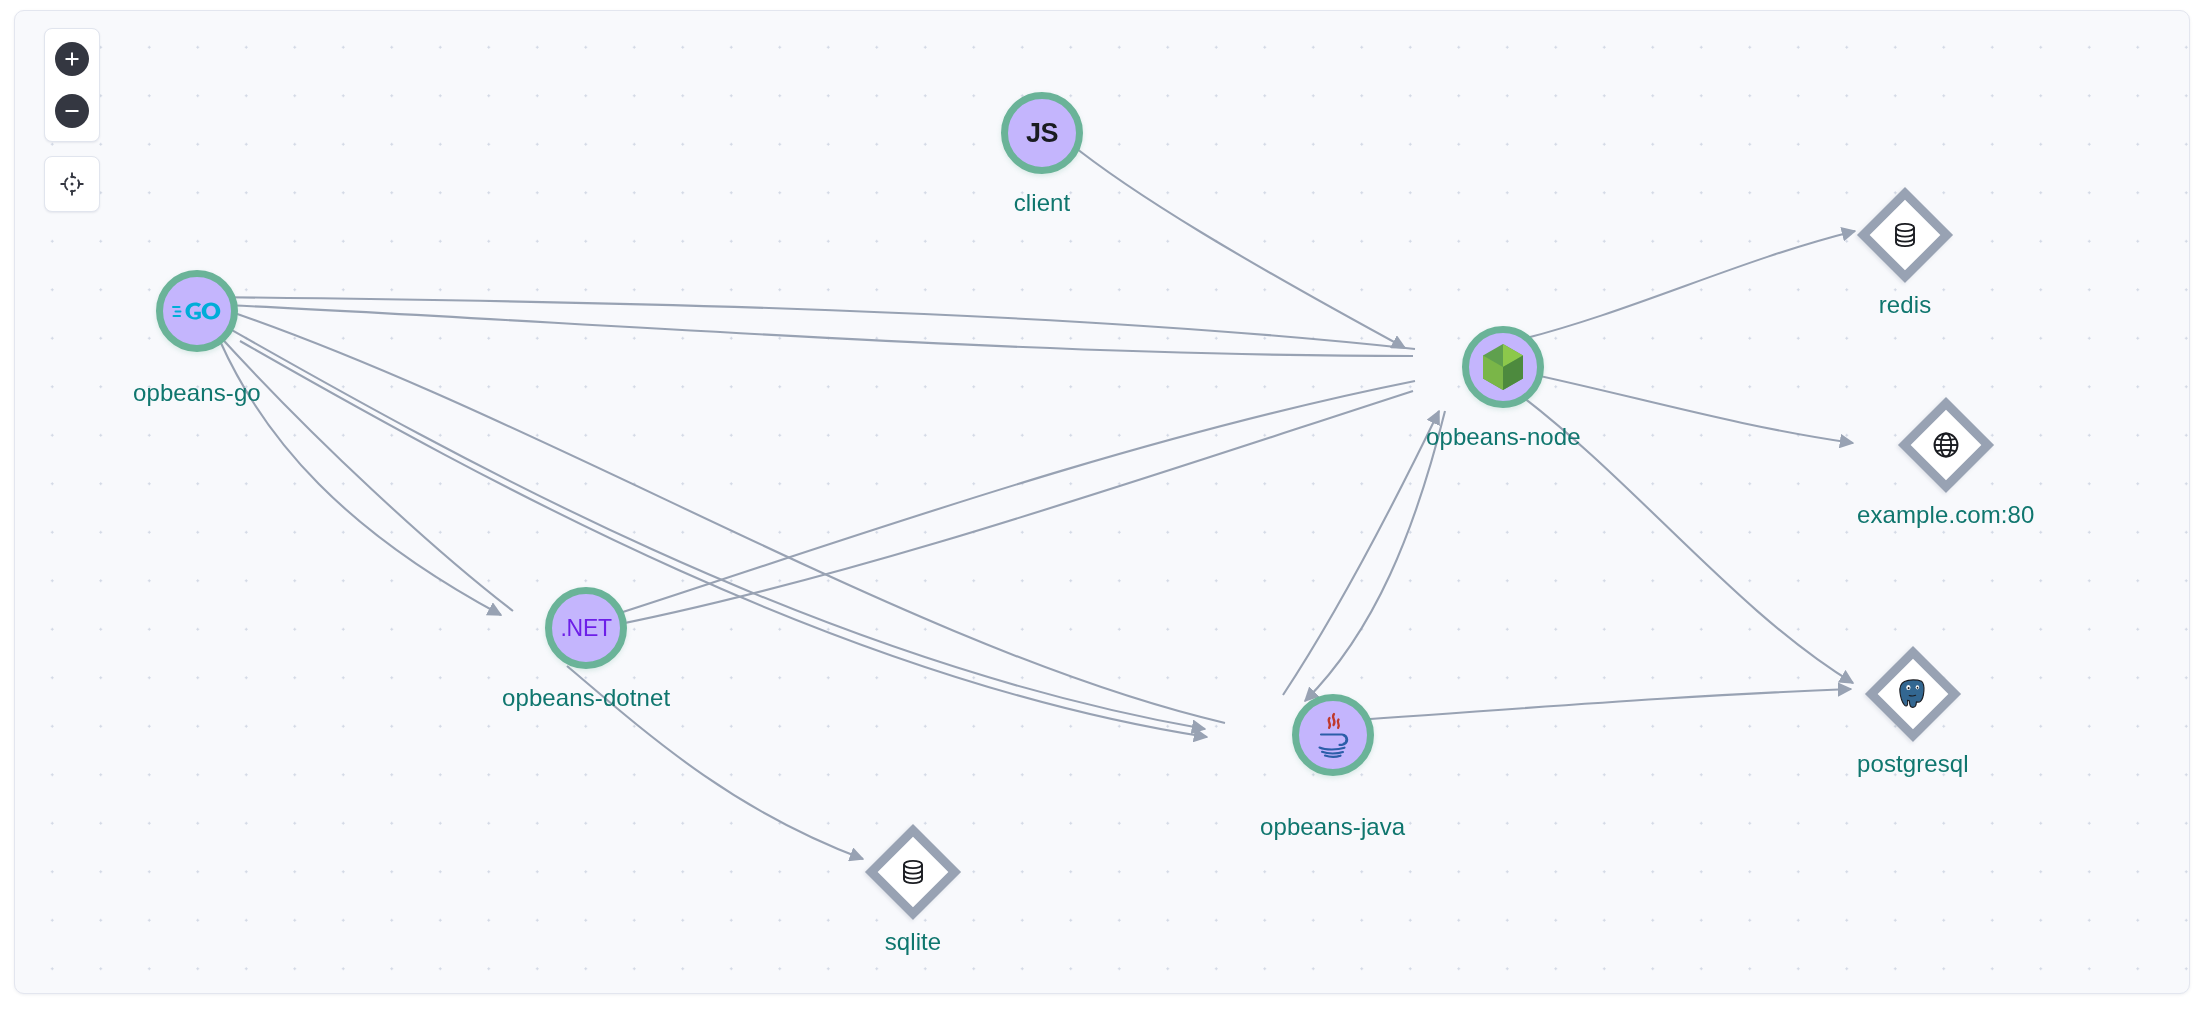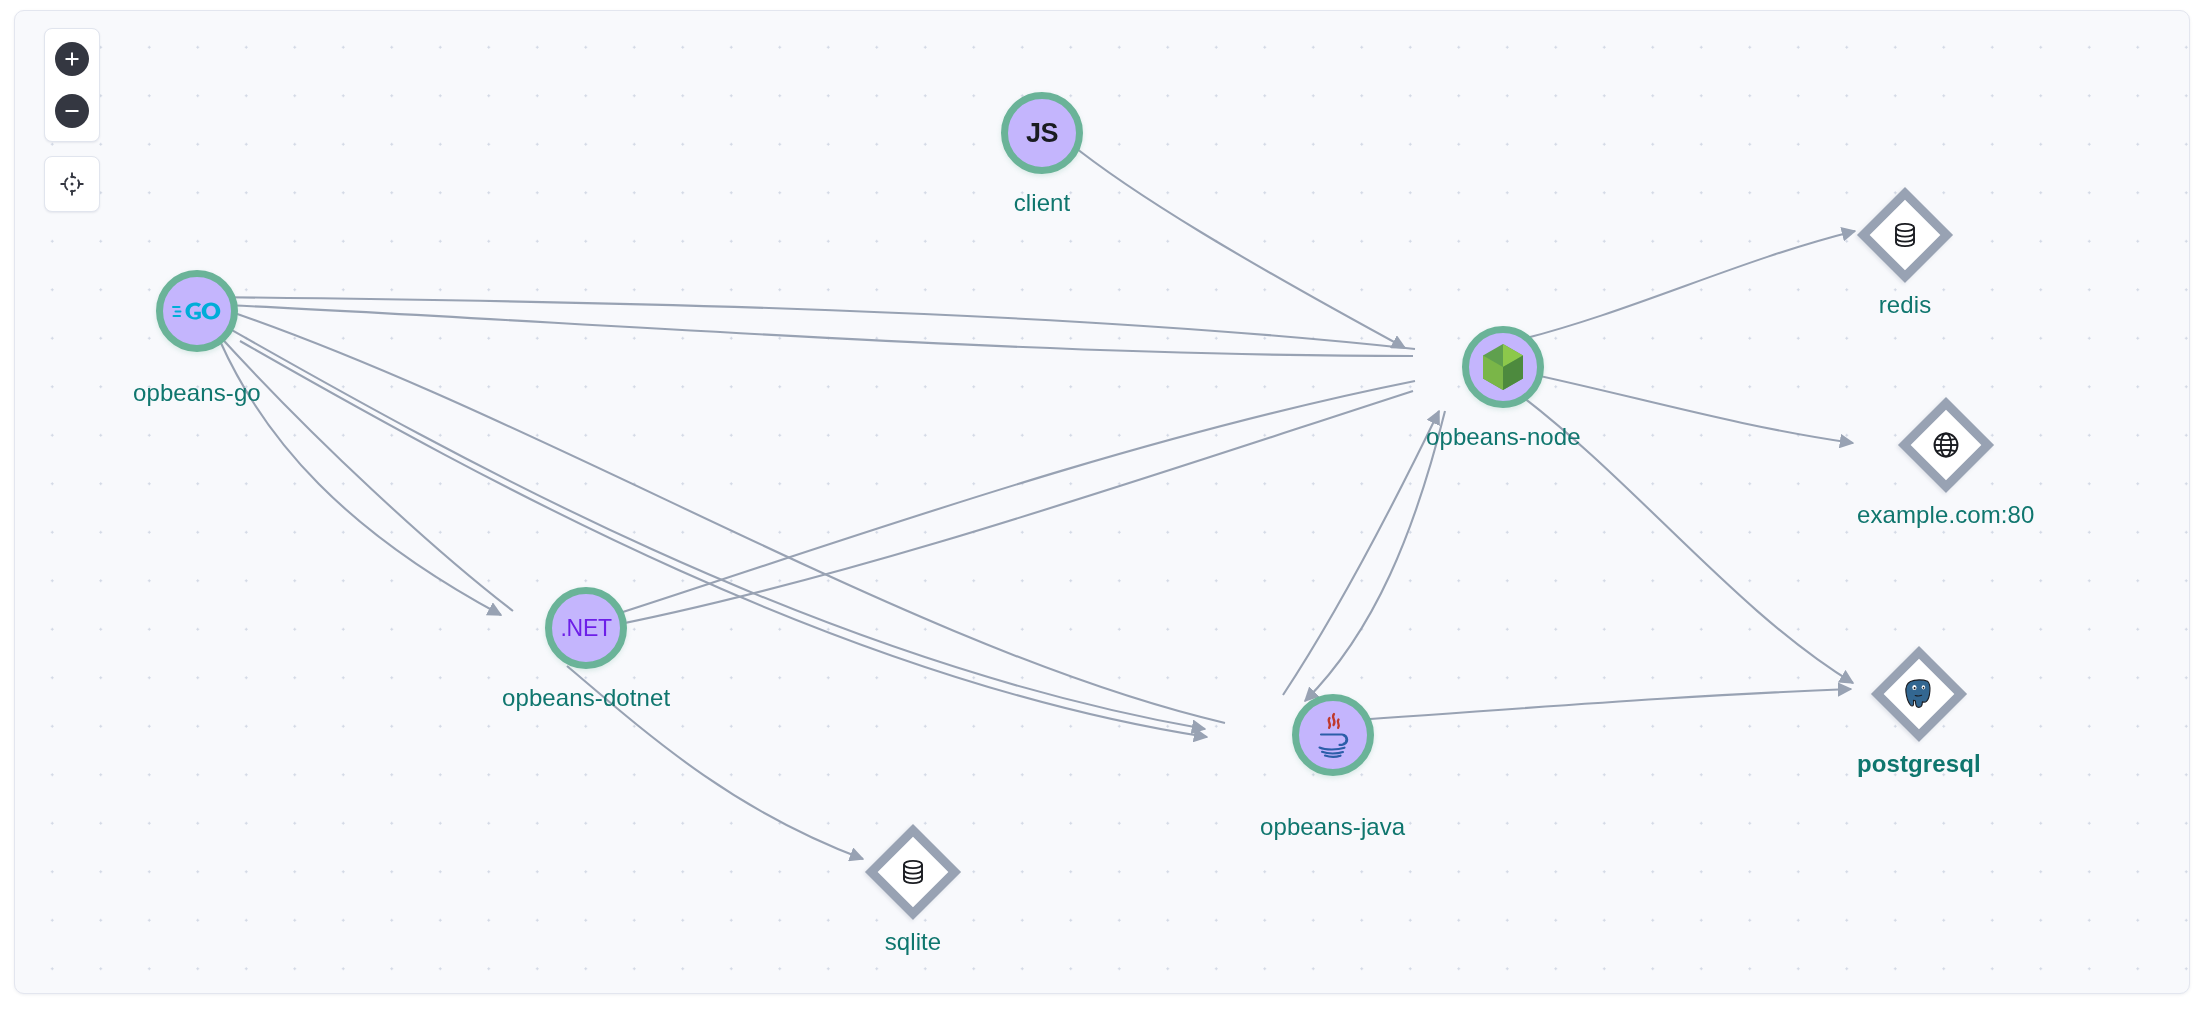--- a/index.html
+++ b/index.html
@@ -329,21 +329,21 @@
             <path d="M3.5 15 H26.5"></path>
             <path d="M5.6 8.5 C9 10.6 21 10.6 24.4 8.5"></path>
             <path d="M5.6 21.5 C9 19.4 21 19.4 24.4 21.5"></path>
           </svg>
         </div>
       </div>
     </div>
     <div class="node-label">example.com:80</div>
   </div>
 
-  <div class="node" style="left:1842px; top:635px;font-weight:bold;">
+  <div class="node" style="left:1842px; top:635px;">
     <div class="node-shape-wrap">
       <div class="resource-diamond">
         <div class="diamond-inner">
           <svg width="34" height="32" viewBox="0 0 34 32">
             <g fill="#336791" stroke="#1a1c21" stroke-width="1.1" stroke-linejoin="round">
               <path d="M25.5 3.2 C21 1.4 13 1.4 8.5 3.6 C4.6 5.6 3.4 9.8 4 14.6 c0.5 4.3 2.3 9.5 4.2 12.2 c1 1.4 2.5 1.6 3.2 0.2 c0.6 -1.2 0.3 -3.2 0.1 -4.6 l1.9 0.3 c0.1 2.1 0.2 5 1.6 6 c1.3 0.9 3.3 0.6 4.4 -0.6 c0.7 -0.8 0.9 -2.4 1 -4.2 c1.7 0.4 3.3 0.2 4.3 -0.8 c1.8 -1.8 2.9 -6 3.2 -10.2 c0.3 -4.3 -0.4 -7.8 -2.4 -9.7 z"></path>
             </g>
             <g fill="#ffffff">
               <ellipse cx="12.4" cy="9.6" rx="2.1" ry="2.5"></ellipse>
               <ellipse cx="21.4" cy="9.3" rx="1.7" ry="2.1"></ellipse>

